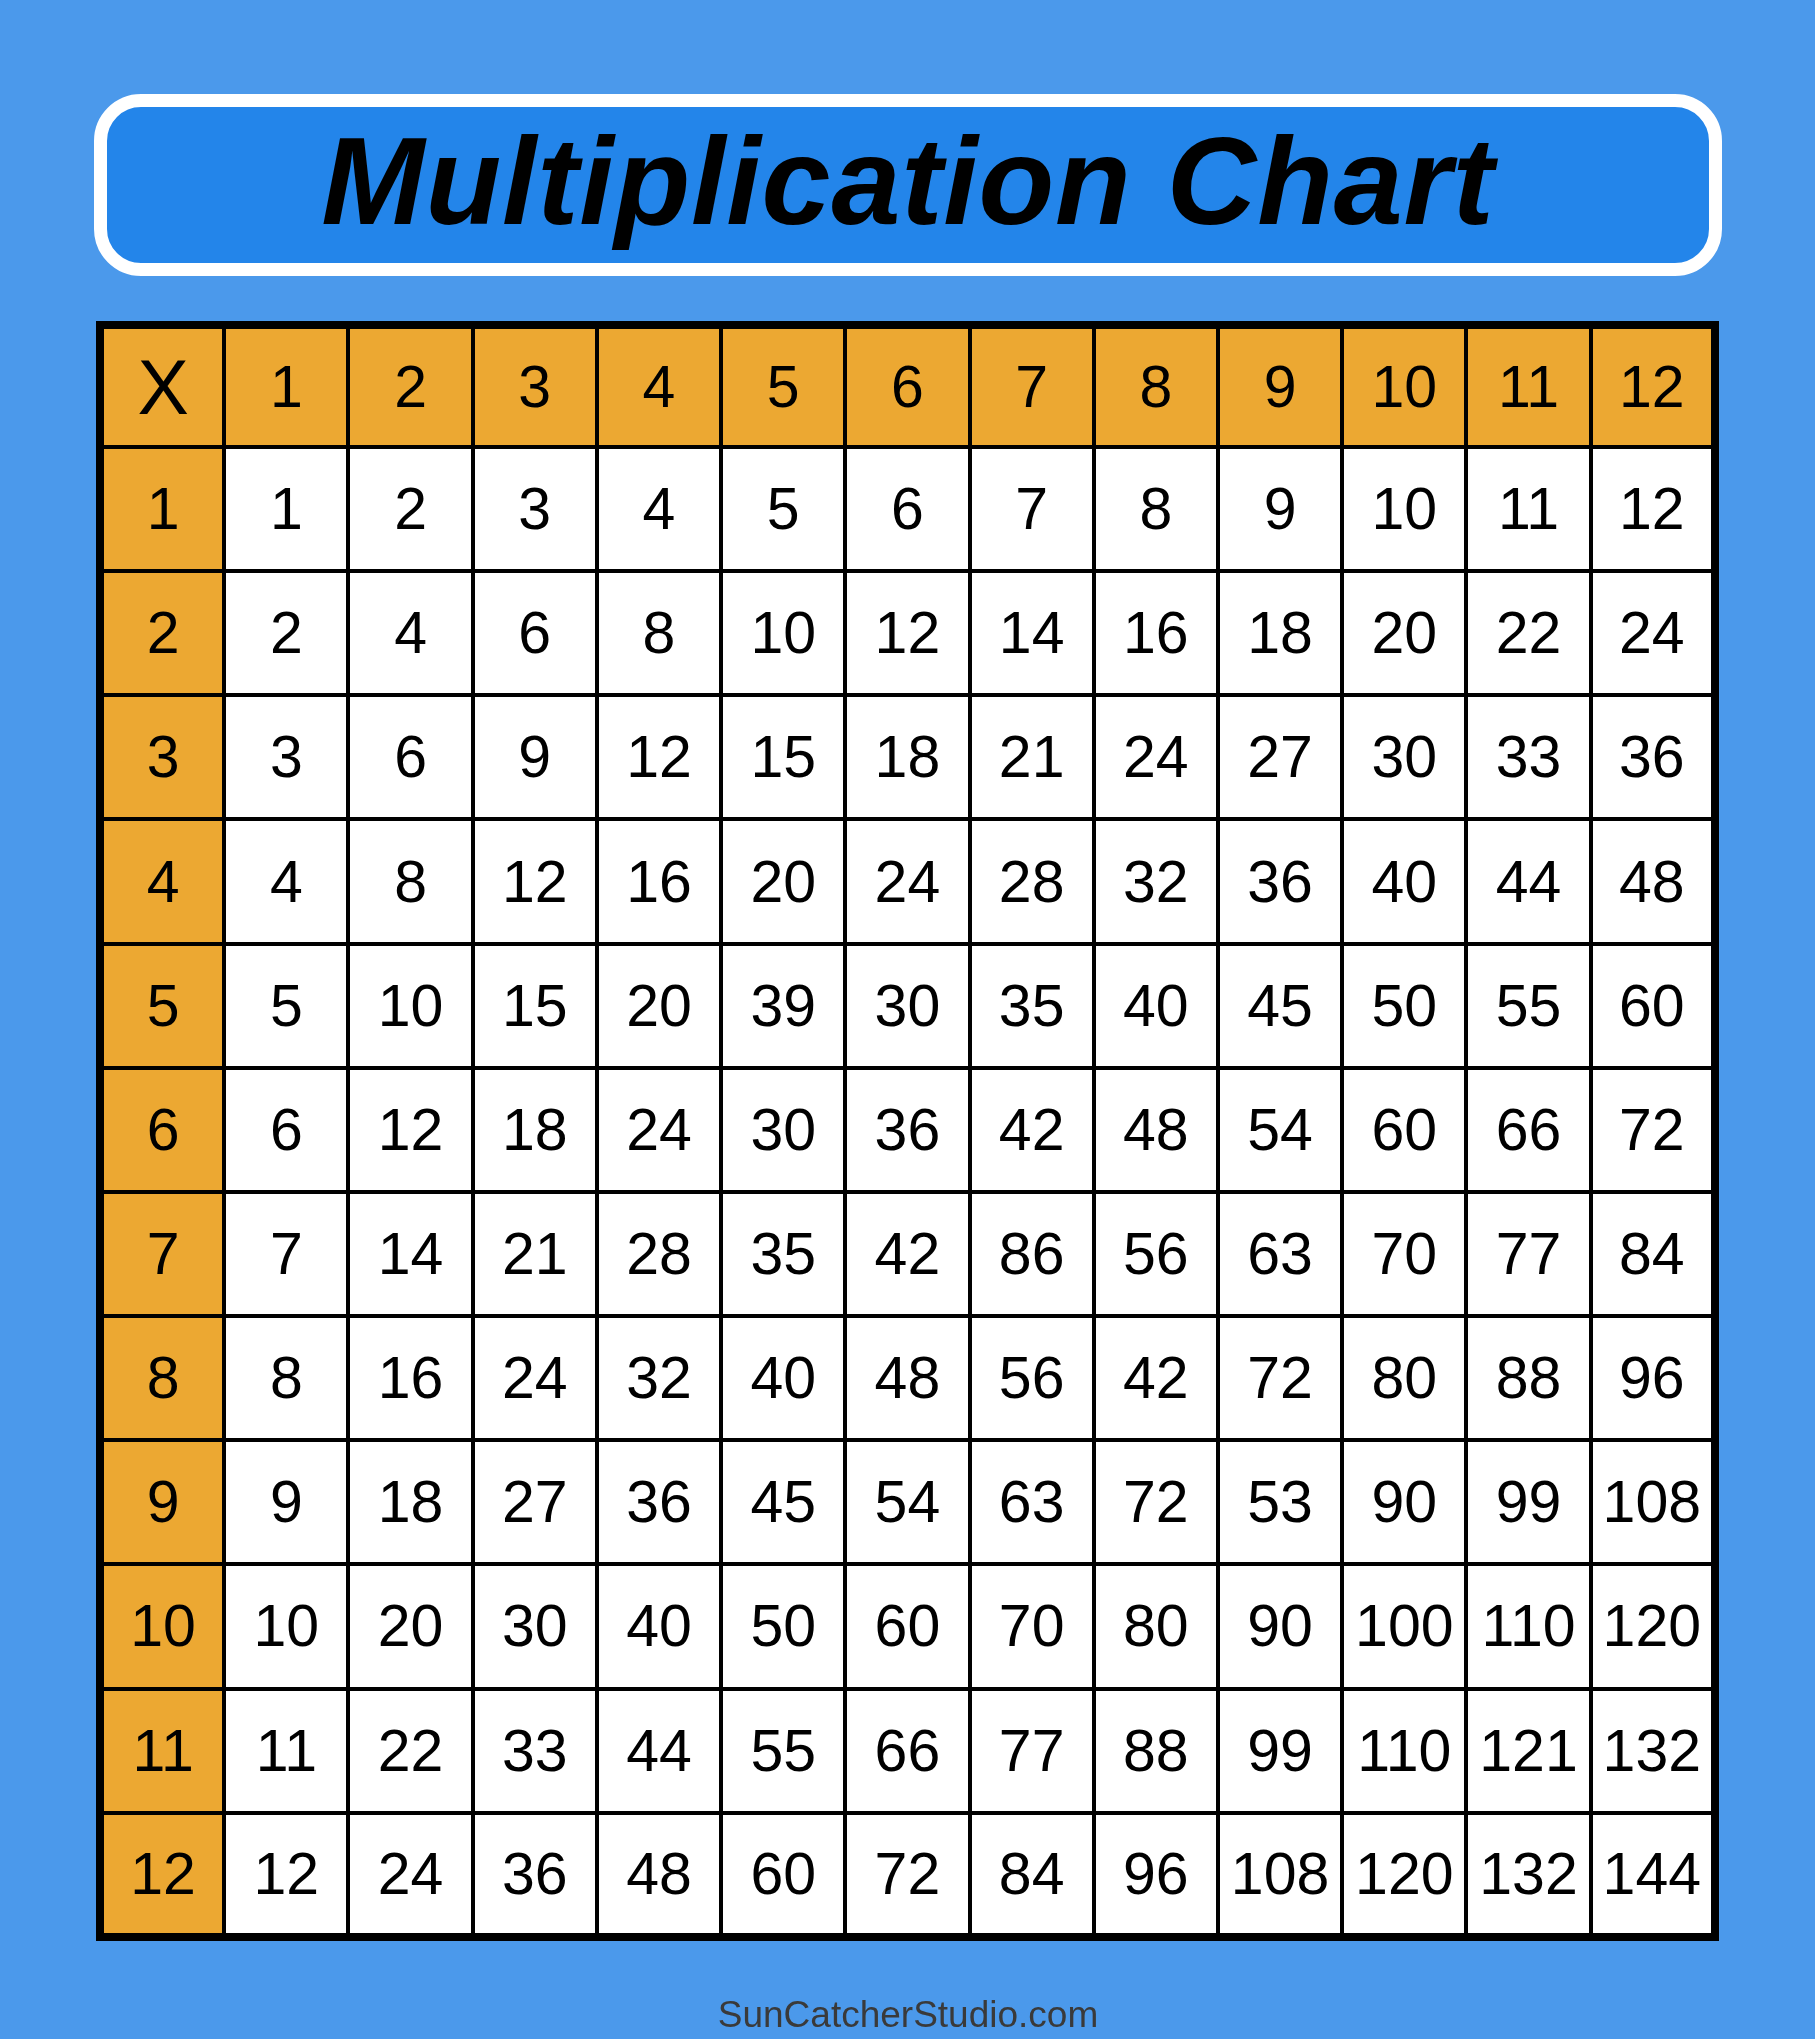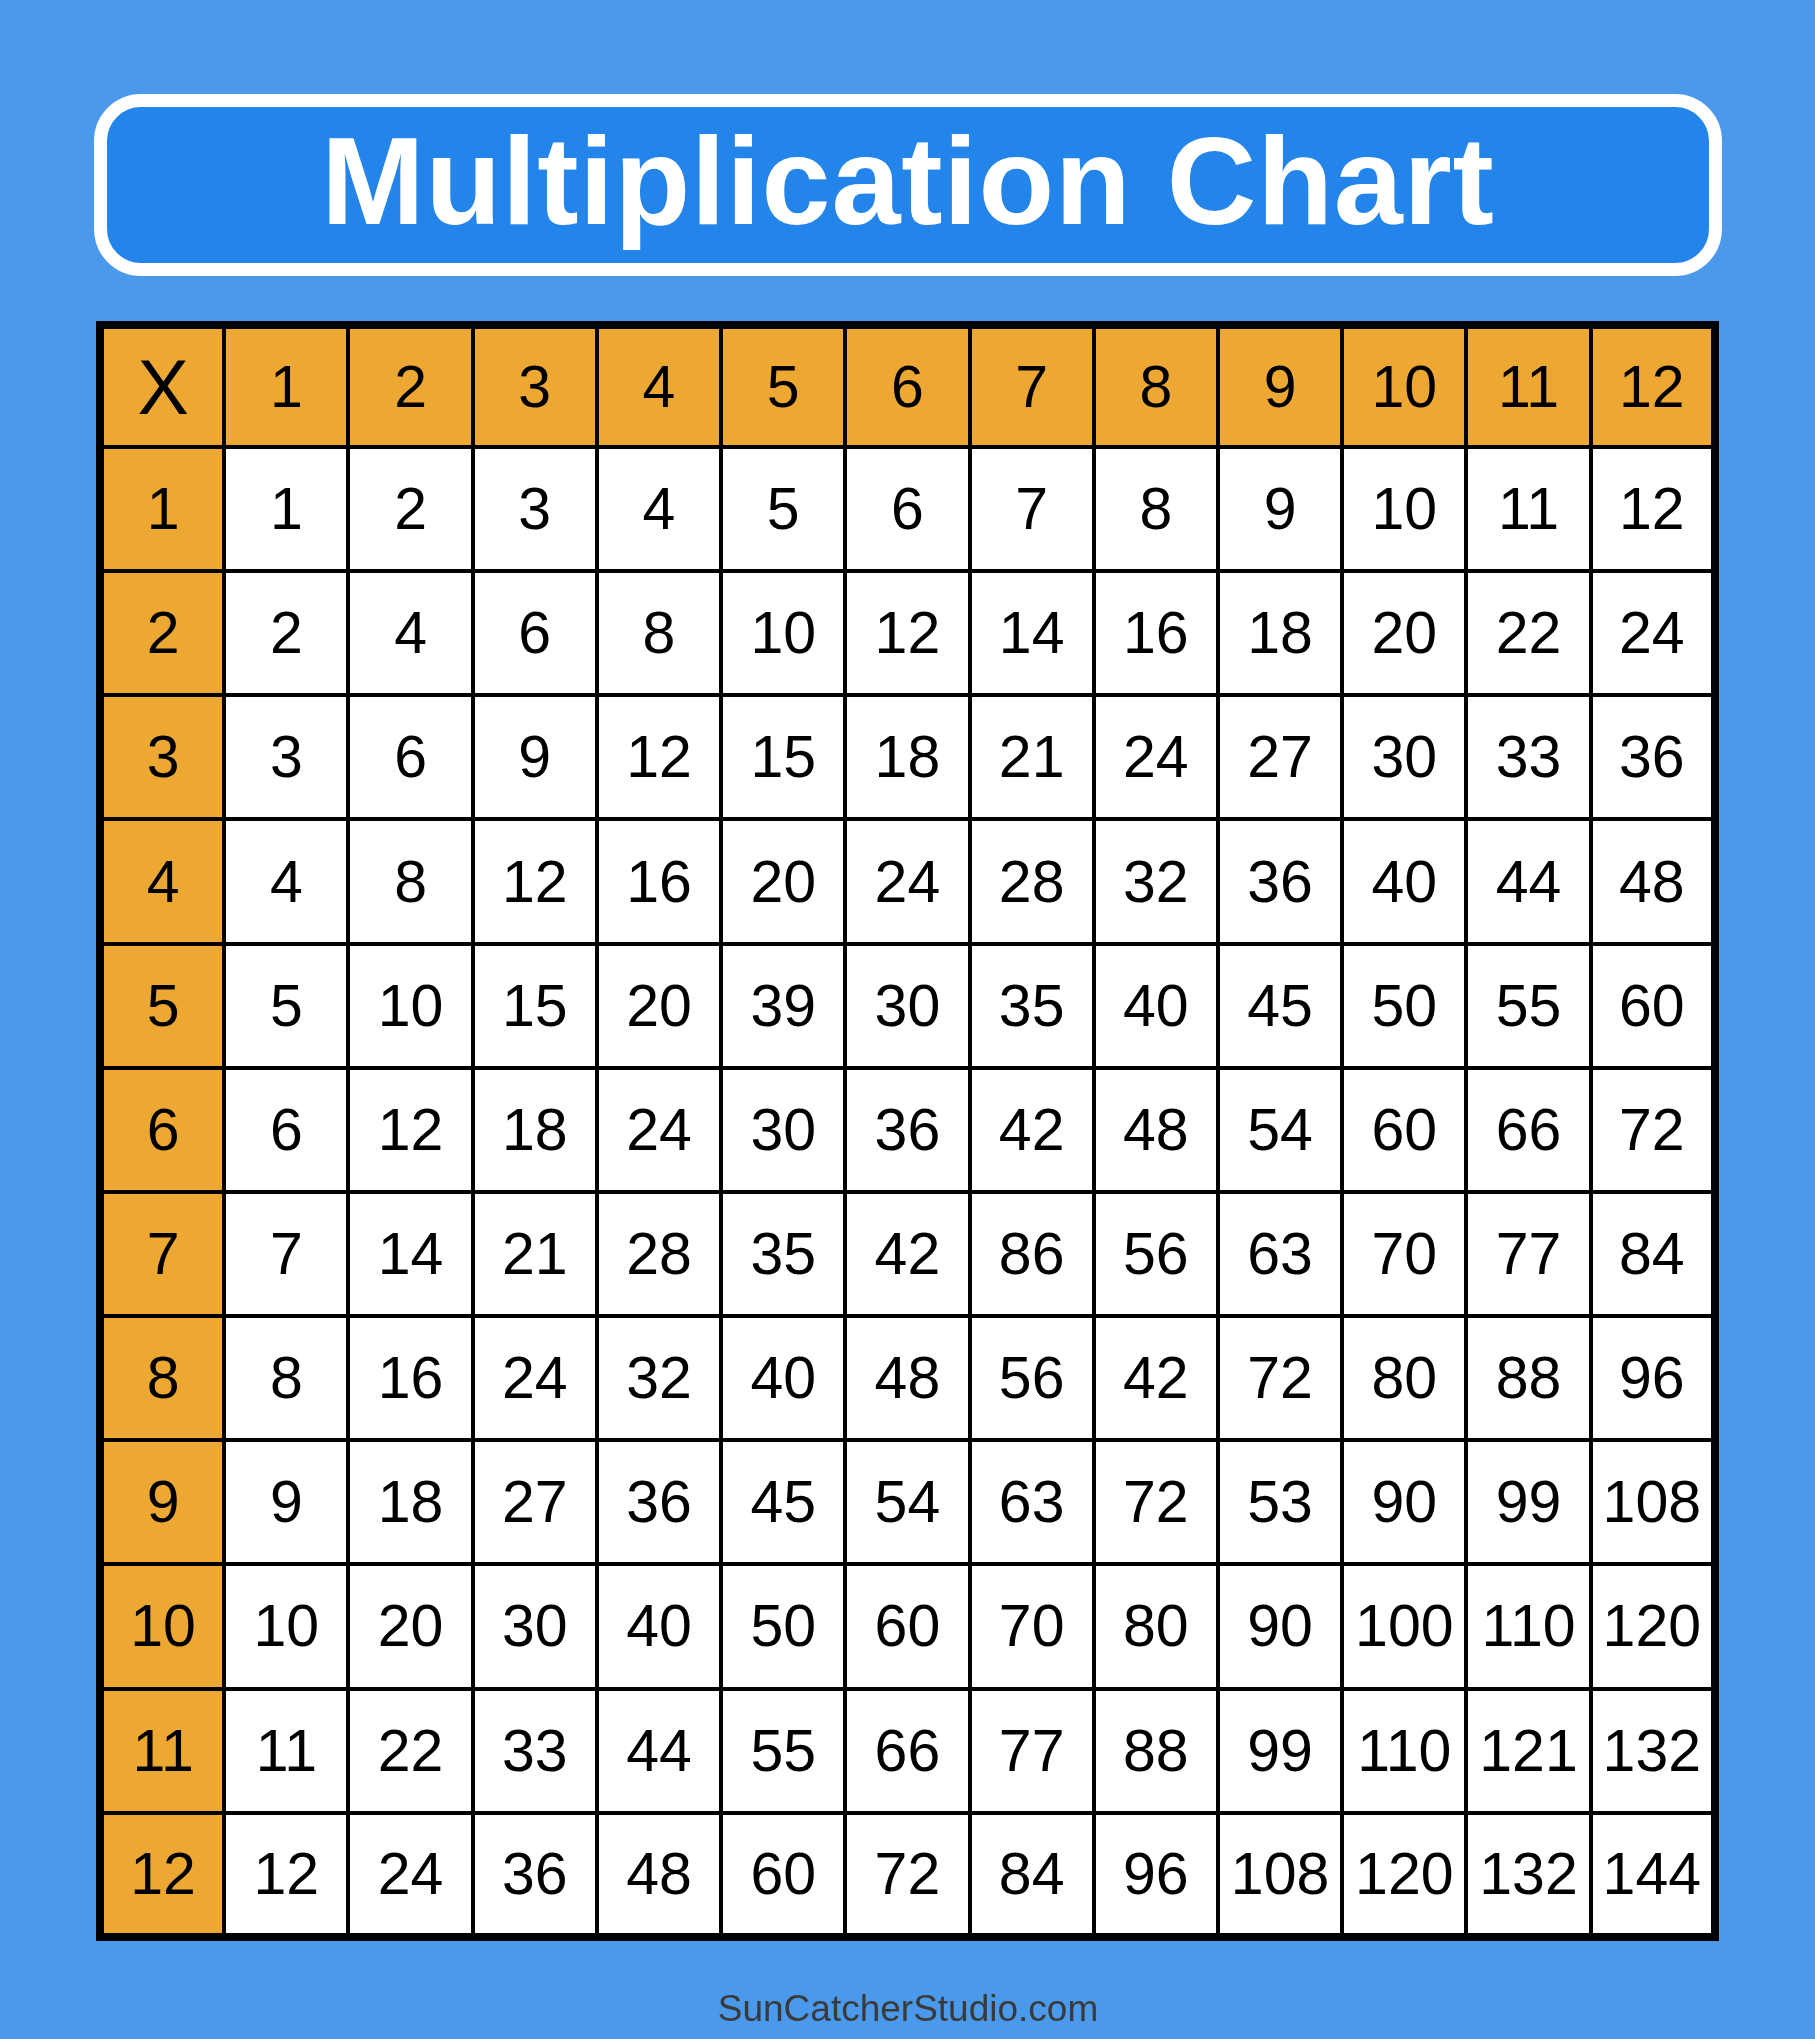--- a/index.html
+++ b/index.html
@@ -66,31 +66,31 @@
   table.mult thead th { background: #ECA832; }
   table.mult tbody th.rowhead { background: #ECA832; }
   table.mult tbody td { background: #FFFFFF; }
   table.mult th.corner { font-size: 77px; }
 
   
   .footer {
     position: absolute;
     left: 0;
     right: 0;
-    bottom: 10px;
+    bottom: 4px;
     text-align: center;
     font-size: 37px;
     color: #3A3A3A;
   }
 </style>
 </head>
 <body style="background: rgb(75, 153, 235);">
 
 <div class="banner" style="background: rgb(35, 133, 234); border-color: rgb(255, 255, 255);">
-  <h1 style="color: #ffffff;">Multiplication Chart</h1>
+  <h1 style="color: #000000; font-style: italic;">Multiplication Chart</h1>
 </div>
 
 <table class="mult">
   <thead>
       <tr>
         <th class="corner" style="background: rgb(236, 168, 50);">X</th>
         <th style="background: rgb(236, 168, 50);">1</th>
         <th style="background: rgb(236, 168, 50);">2</th>
         <th style="background: rgb(236, 168, 50);">3</th>
         <th style="background: rgb(236, 168, 50);">4</th>

